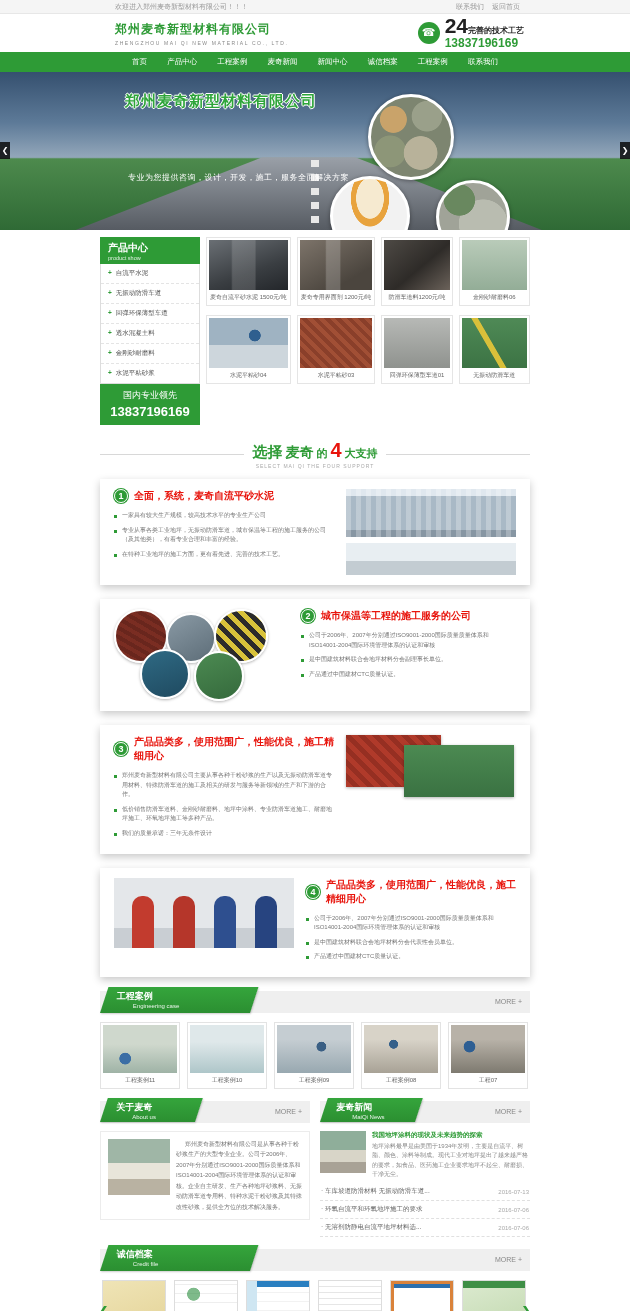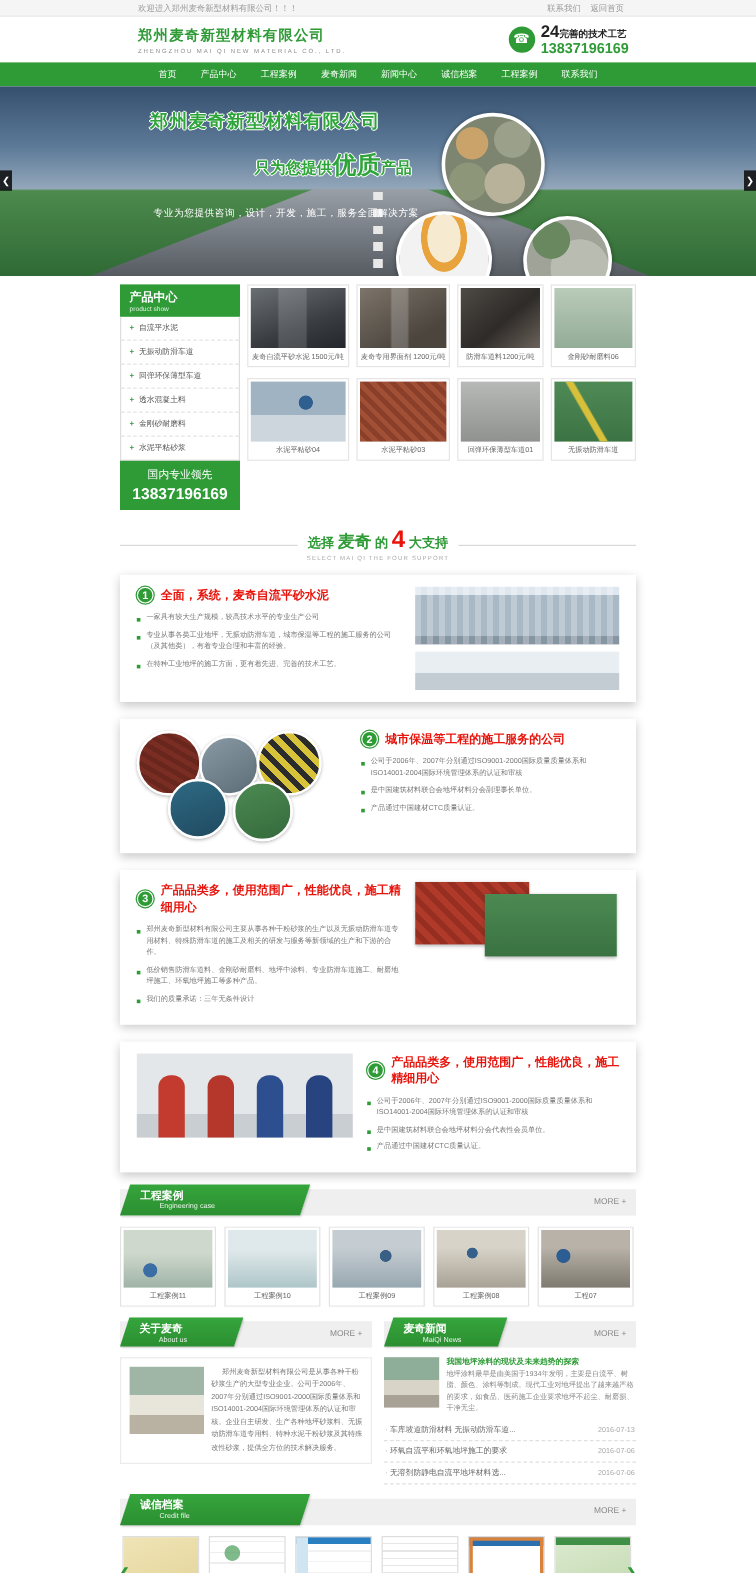--- a/index.html
+++ b/index.html
@@ -14,21 +14,21 @@
   .topbar-links { display:flex; gap:8px; }
 
   
   .site-header { height:38px; background:#fff; }
   .site-header .inner { display:flex; justify-content:space-between; align-items:center; height:100%; padding:0 6px 0 15px; }
   .logo-cn { font-size:12px; font-weight:bold; color:#2e9b36; letter-spacing:1px; }
   .logo-en { font-size:5px; color:#8a8a8a; letter-spacing:1.6px; margin-top:2px; }
   .hotline { display:flex; align-items:center; gap:5px; }
   .phone-badge { width:22px; height:22px; border-radius:50%; background:#2e9b36; color:#fff; font-size:11px; display:flex; align-items:center; justify-content:center; }
   .hot-top { font-size:8px; font-weight:bold; color:#222; line-height:1; }
-  .hot-top b { font-size:14px; }
+  .hot-top b { font-size:21px; }
   .hot-num { font-size:12px; font-weight:bold; color:#2e9b36; line-height:1.2; }
 
   
   .nav { height:20px; background:#2e9b36; }
   .nav .inner { display:flex; justify-content:space-between; align-items:center; height:100%; padding:0 28px; }
   .nav-item { color:#fff; font-size:7.5px; padding:0 4px; line-height:20px; }
 
   
   .hero { height:158px; position:relative; overflow:hidden;
     background:linear-gradient(180deg,#35506f 0%,#5d7a98 32%,#93a7ba 54%,#4d8a4d 55%,#2f6a35 100%); }
@@ -81,21 +81,21 @@
   .pi4{background:radial-gradient(circle at 58% 35%,#2f5f8f 0 10%,transparent 11%),linear-gradient(180deg,#9fb3c2 55%,#cdd6dc 55%);}
   .pi5{background:repeating-linear-gradient(45deg,#a14f35 0 4px,#8a3f2a 4px 8px);}
   .pi6{background:linear-gradient(180deg,#b7b9b6,#8f928e);}
   .pi7{background:linear-gradient(60deg,transparent 40%,#d9c03a 41% 47%,transparent 48%),linear-gradient(180deg,#4f8a56,#3c7344);}
 
   
   .sup-head { display:flex; align-items:center; gap:8px; margin:14px 0 10px; }
   .sup-head .line { flex:1; height:1px; background:#d8d8d8; }
   .sup-head .mid { text-align:center; }
   .sup-head .row { display:flex; align-items:baseline; gap:3px; justify-content:center; color:#2e9b36; font-weight:bold; }
-  .sup-head .t1 { font-size:11px; } .sup-head .t2 { font-size:14px; } .sup-head .t3 { font-size:11px; }
+  .sup-head .t1 { font-size:15px; } .sup-head .t2 { font-size:14px; } .sup-head .t3 { font-size:11px; }
   .sup-head .t4 { font-size:20px; color:#e8140c; } .sup-head .t5 { font-size:11px; }
   .sup-head .en { font-size:5px; color:#aaa; letter-spacing:1px; margin-top:1px; }
   .sup-card { background:#fff; box-shadow:0 3px 8px rgba(0,0,0,.22); padding:10px 14px; margin-bottom:14px; display:flex; gap:12px; }
   .sup-text { flex:1; }
   .sup-title-row { display:flex; align-items:center; gap:6px; }
   .sup-num { width:14px; height:14px; flex:none; background:#2e9b36; color:#fff; border-radius:50%; font-size:9px; font-weight:bold;
     display:flex; align-items:center; justify-content:center; border:1px solid #fff; box-shadow:0 0 0 1px #2e9b36; }
   .sup-title { font-size:10px; font-weight:bold; color:#e8140c; }
   .sup-bullets { list-style:none; margin-top:8px; }
   .sup-bullets li { display:flex; gap:5px; font-size:6px; color:#777; line-height:1.6; margin-bottom:5px; }
@@ -209,21 +209,20 @@
       <a class="nav-item">诚信档案</a>
       <a class="nav-item">工程案例</a>
       <a class="nav-item">联系我们</a>
     </div>
   </div>
 
   <div class="hero">
     <div class="hero-road"></div>
     <div class="hero-line"></div>
     <div class="hero-title">郑州麦奇新型材料有限公司</div>
-    <div class="hero-sub"><span>只为您提供</span><span class="em">优质</span><span>产品</span></div>
     <div class="hero-tagline">专业为您提供咨询，设计，开发，施工，服务全面解决方案</div>
     <div class="circ c1"></div>
     <div class="circ c2"></div>
     <div class="circ c3"></div>
     <div class="hero-arrow hero-prev">❮</div>
     <div class="hero-arrow hero-next">❯</div>
   </div>
 
   <div class="inner">
 

